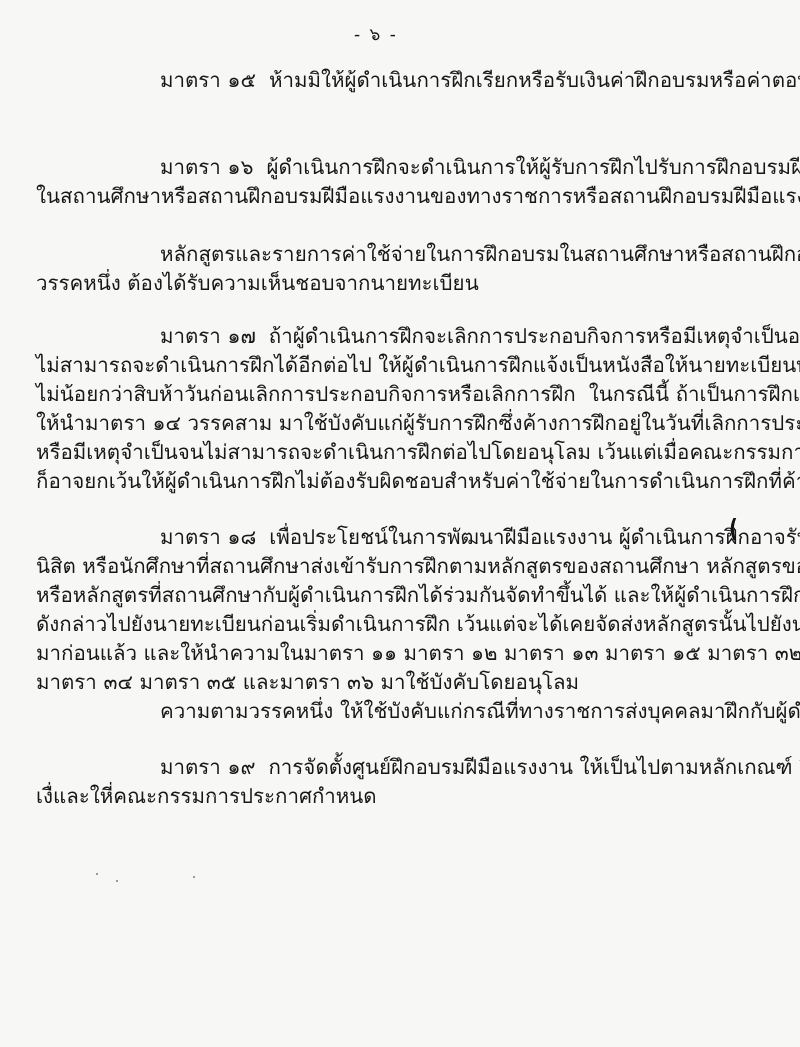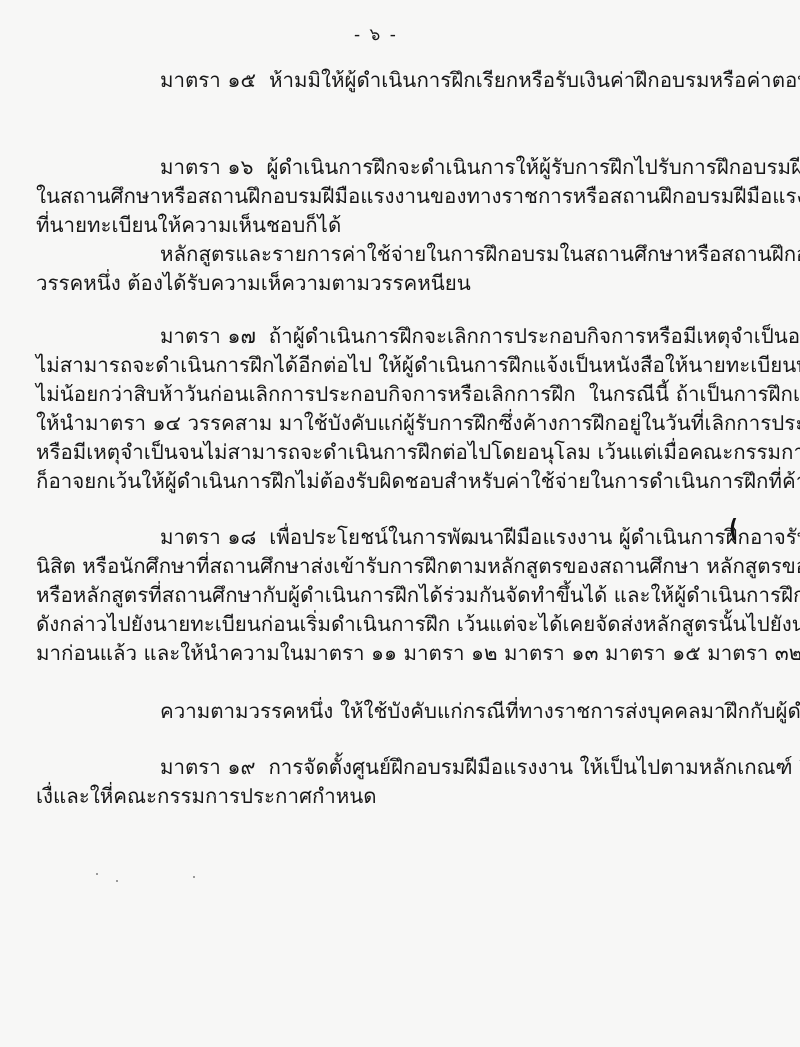--- a/index.html
+++ b/index.html
@@ -80,43 +80,43 @@
 
   <div class="page-number">- ๖ -</div>
 
   <div class="para p15">
     <div class="line indent">มาตรา ๑๕  ห้ามมิให้ผู้ดำเนินการฝึกเรียกหรือรับเงินค่าฝึกอบรมหรือค่าตอบแทนในลักษณะ</div>
   </div>
 
   <div class="para p16a">
     <div class="line indent">มาตรา ๑๖  ผู้ดำเนินการฝึกจะดำเนินการให้ผู้รับการฝึกไปรับการฝึกอบรมฝีมือแรงงาน</div>
     <div class="line">ในสถานศึกษาหรือสถานฝึกอบรมฝีมือแรงงานของทางราชการหรือสถานฝึกอบรมฝีมือแรงงานอื่น</div>
-    <div class="line">ที่นายทะเบียนให้ความเห็นชอบก็ได้</div>
   </div>
 
   <div class="para p16b">
     <div class="line indent">หลักสูตรและรายการค่าใช้จ่ายในการฝึกอบรมในสถานศึกษาหรือสถานฝึกอบรมตาม</div>
-    <div class="line">วรรคหนึ่ง ต้องได้รับความเห็ความตามวรรคหนียน</div>
+    <div class="line">วรรคหนึ่ง ต้องได้รับความเห็นชอบจากนายทะเบียน</div>
   </div>
 
   <div class="para p17">
     <div class="line indent">มาตรา ๑๗  ถ้าผู้ดำเนินการฝึกจะเลิกการประกอบกิจการหรือมีเหตุจำเป็นอย่างอื่นจน</div>
     <div class="line">ไม่สามารถจะดำเนินการฝึกได้อีกต่อไป ให้ผู้ดำเนินการฝึกแจ้งเป็นหนังสือให้นายทะเบียนทราบล่วงหน้า</div>
     <div class="line">ไม่น้อยกว่าสิบห้าวันก่อนเลิกการประกอบกิจการหรือเลิกการฝึก  ในกรณีนี้ ถ้าเป็นการฝึกเตรียมเข้าทำงาน</div>
     <div class="line">ให้นำมาตรา ๑๔ วรรคสาม มาใช้บังคับแก่ผู้รับการฝึกซึ่งค้างการฝึกอยู่ในวันที่เลิกการประกอบกิจการ</div>
     <div class="line">หรือมีเหตุจำเป็นจนไม่สามารถจะดำเนินการฝึกต่อไปโดยอนุโลม เว้นแต่เมื่อคณะกรรมการเห็นสมควร</div>
     <div class="line">ก็อาจยกเว้นให้ผู้ดำเนินการฝึกไม่ต้องรับผิดชอบสำหรับค่าใช้จ่ายในการดำเนินการฝึกที่ค้างอยู่นั้นได้</div>
   </div>
 
   <div class="para p18a">
     <div class="line indent">มาตรา ๑๘  เพื่อประโยชน์ในการพัฒนาฝีมือแรงงาน ผู้ดำเนินการฝึกอาจรับนักเรียน</div>
     <div class="line">นิสิต หรือนักศึกษาที่สถานศึกษาส่งเข้ารับการฝึกตามหลักสูตรของสถานศึกษา หลักสูตรของผู้ดำเนินการฝึก</div>
     <div class="line">หรือหลักสูตรที่สถานศึกษากับผู้ดำเนินการฝึกได้ร่วมกันจัดทำขึ้นได้ และให้ผู้ดำเนินการฝึกจัดส่งหลักสูตร</div>
     <div class="line">ดังกล่าวไปยังนายทะเบียนก่อนเริ่มดำเนินการฝึก เว้นแต่จะได้เคยจัดส่งหลักสูตรนั้นไปยังนายทะเบียน</div>
     <div class="line">มาก่อนแล้ว และให้นำความในมาตรา ๑๑ มาตรา ๑๒ มาตรา ๑๓ มาตรา ๑๕ มาตรา ๓๒ มาตรา ๓๓</div>
+    <div class="line">มาตรา ๓๔ มาตรา ๓๕ และมาตรา ๓๖ มาใช้บังคับโดยอนุโลม</div>
   </div>
 
   <div class="para p18b">
     <div class="line indent">ความตามวรรคหนึ่ง ให้ใช้บังคับแก่กรณีที่ทางราชการส่งบุคคลมาฝึกกับผู้ดำเนินการฝึกด้วย</div>
   </div>
 
   <div class="para p19">
     <div class="line indent">มาตรา ๑๙  การจัดตั้งศูนย์ฝึกอบรมฝีมือแรงงาน ให้เป็นไปตามหลักเกณฑ์ วิธีการและ</div>
     <div class="line">เงื่และใหี่คณะกรรมการประกาศกำหนด</div>
   </div>

